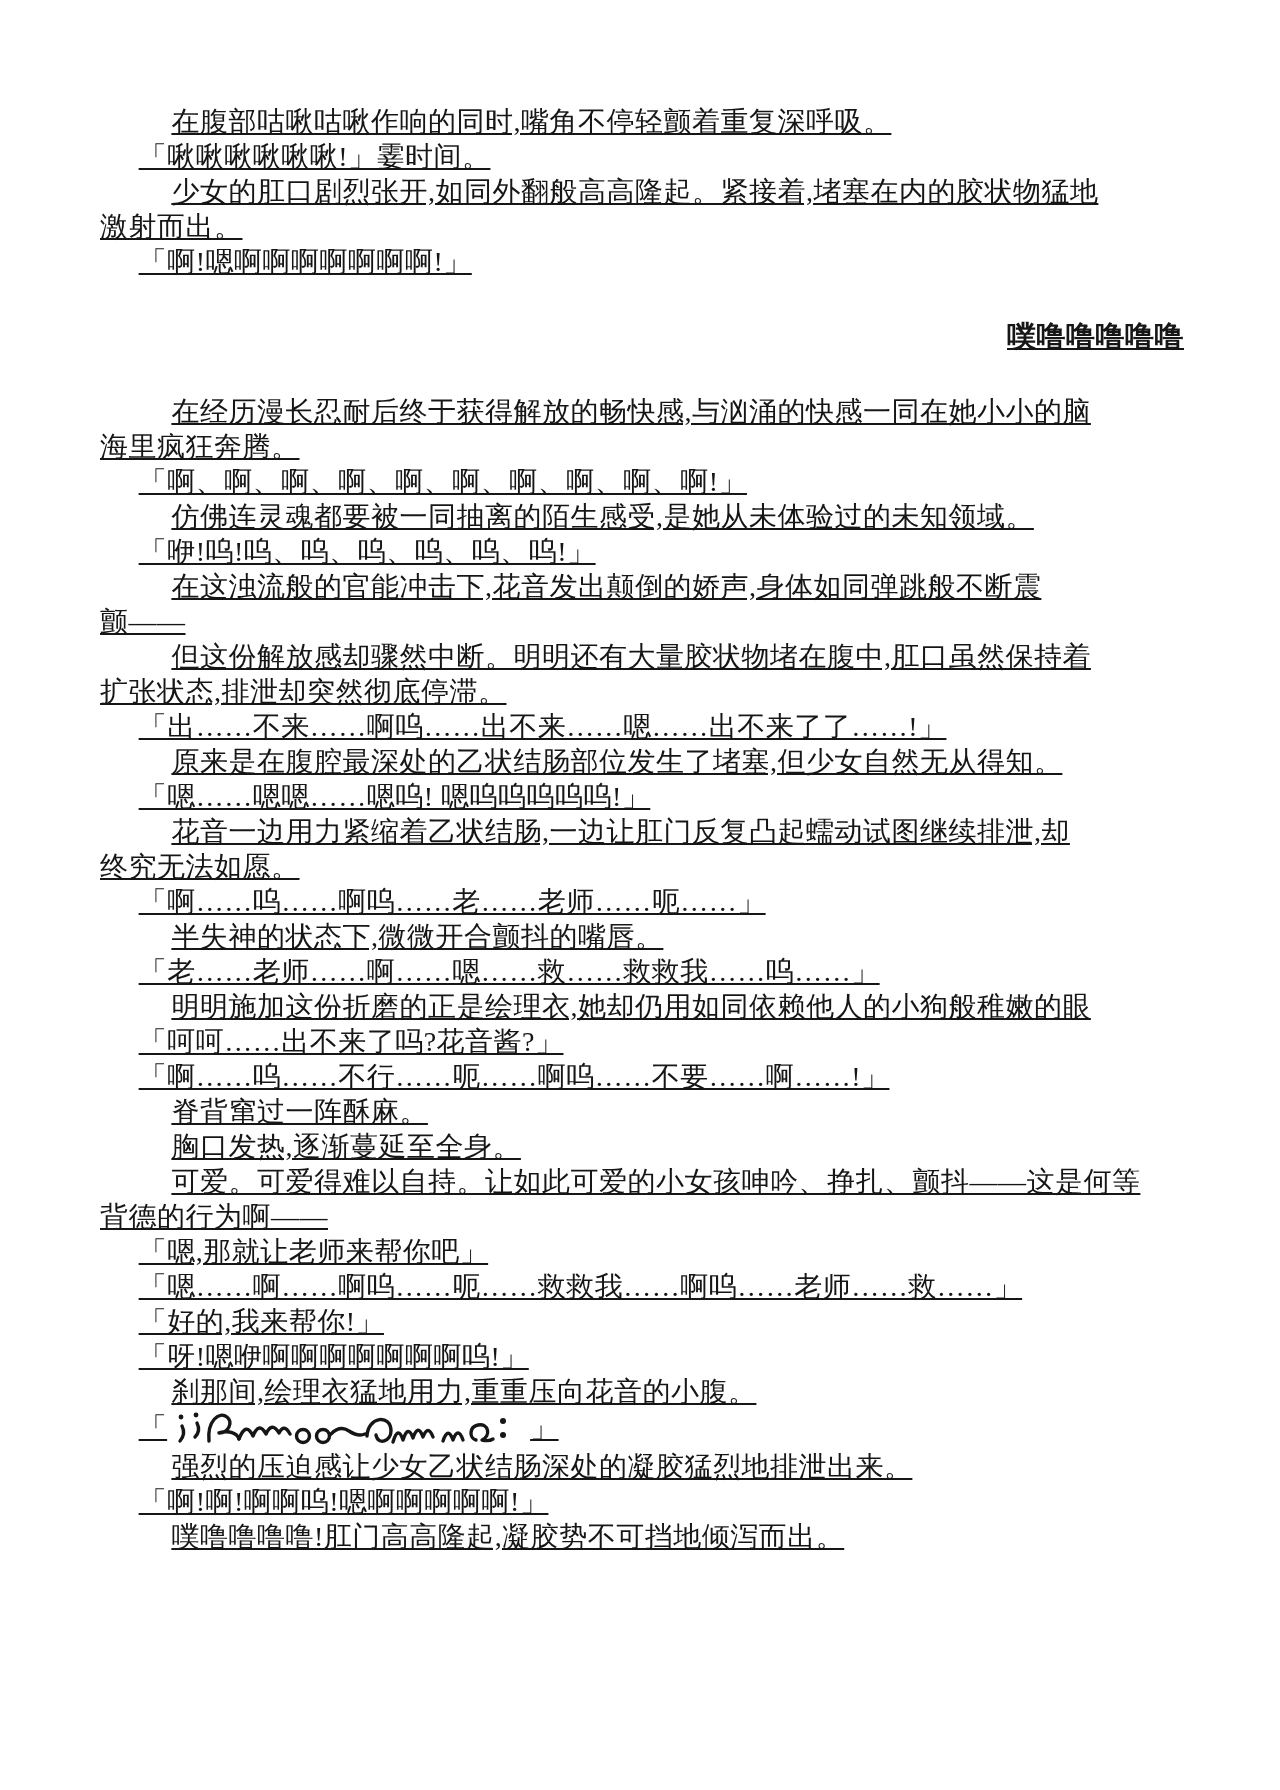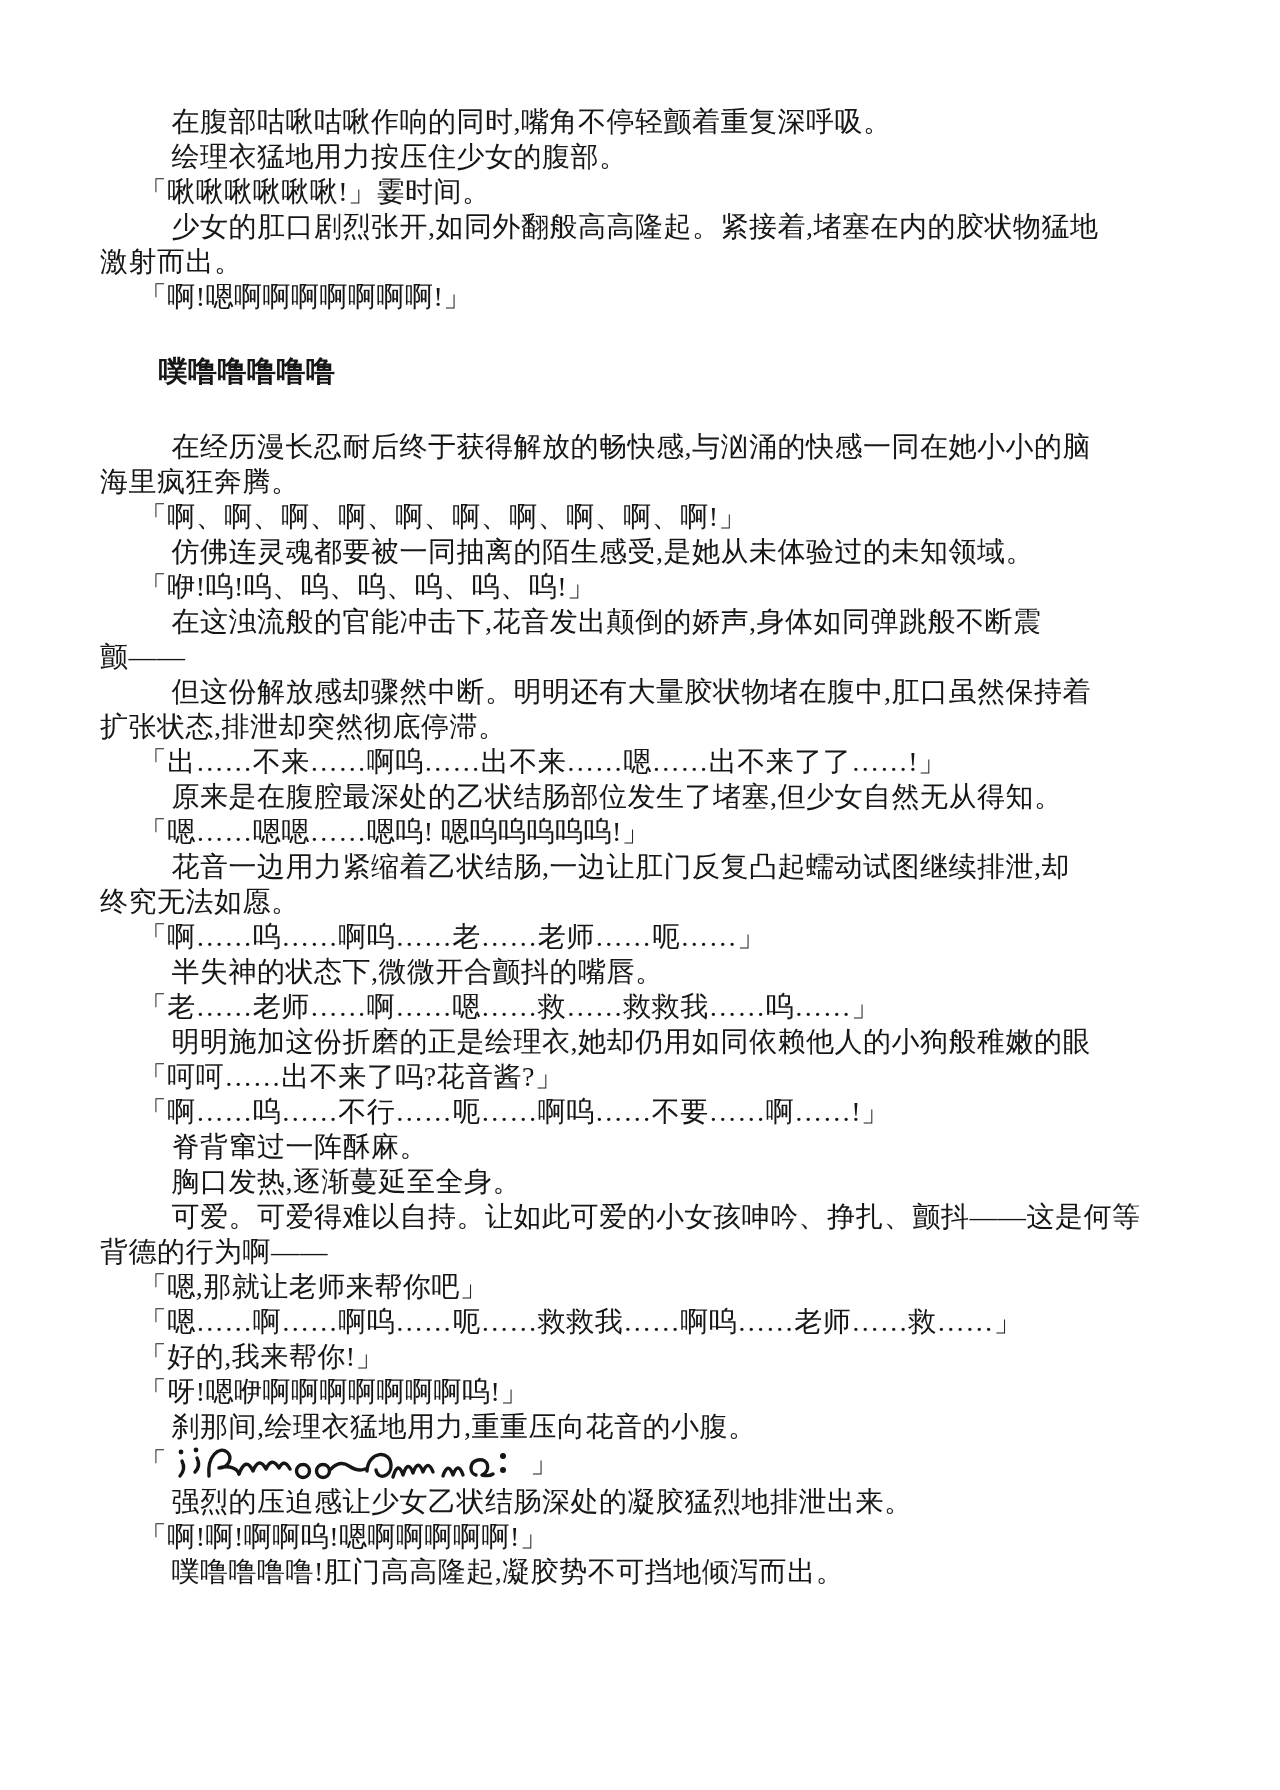--- a/index.html
+++ b/index.html
@@ -10,49 +10,50 @@
     background: #ffffff;
     overflow: hidden;
   }
   .content {
     box-sizing: border-box;
     padding: 104px 96px 0 100px;
     font-family: "Liberation Serif", "DejaVu Serif", serif;
     font-size: 28px;
     line-height: 35px;
     color: #161616;
+    text-decoration: underline;
   }
   p.line {
     margin: 0;
     white-space: pre;
     letter-spacing: 0.5px;
   }
   p.narr { text-indent: 2.55em; }
   p.cont { text-indent: 0; }
   p.dial { text-indent: 1.38em; }
   p.sfx  {
     text-indent: 2.02em;
     font-weight: bold;
     font-size: 29px;
     margin: 40px 0 40px 0;
+    text-align: right;
   }
   p.scribble { text-indent: 1.38em; }
   .scrawl-svg {
     display: inline-block;
     vertical-align: -12px;
     margin: 0 4px;
   }
 </style>
 </head>
 <body>
 
 <div class="page">
   <div class="content">
       <p class="line narr">在腹部咕啾咕啾作响的同时,嘴角不停轻颤着重复深呼吸。</p>
-      <p class="line narr">绘理衣猛地用力按压住少女的腹部。</p>
       <p class="line dial">「啾啾啾啾啾啾!」霎时间。</p>
       <p class="line narr">少女的肛口剧烈张开,如同外翻般高高隆起。紧接着,堵塞在内的胶状物猛地</p>
       <p class="line cont">激射而出。</p>
       <p class="line dial">「啊!嗯啊啊啊啊啊啊啊!」</p>
       <p class="line sfx">噗噜噜噜噜噜</p>
       <p class="line narr">在经历漫长忍耐后终于获得解放的畅快感,与汹涌的快感一同在她小小的脑</p>
       <p class="line cont">海里疯狂奔腾。</p>
       <p class="line dial">「啊、啊、啊、啊、啊、啊、啊、啊、啊、啊!」</p>
       <p class="line narr">仿佛连灵魂都要被一同抽离的陌生感受,是她从未体验过的未知领域。</p>
       <p class="line dial">「咿!呜!呜、呜、呜、呜、呜、呜!」</p>

